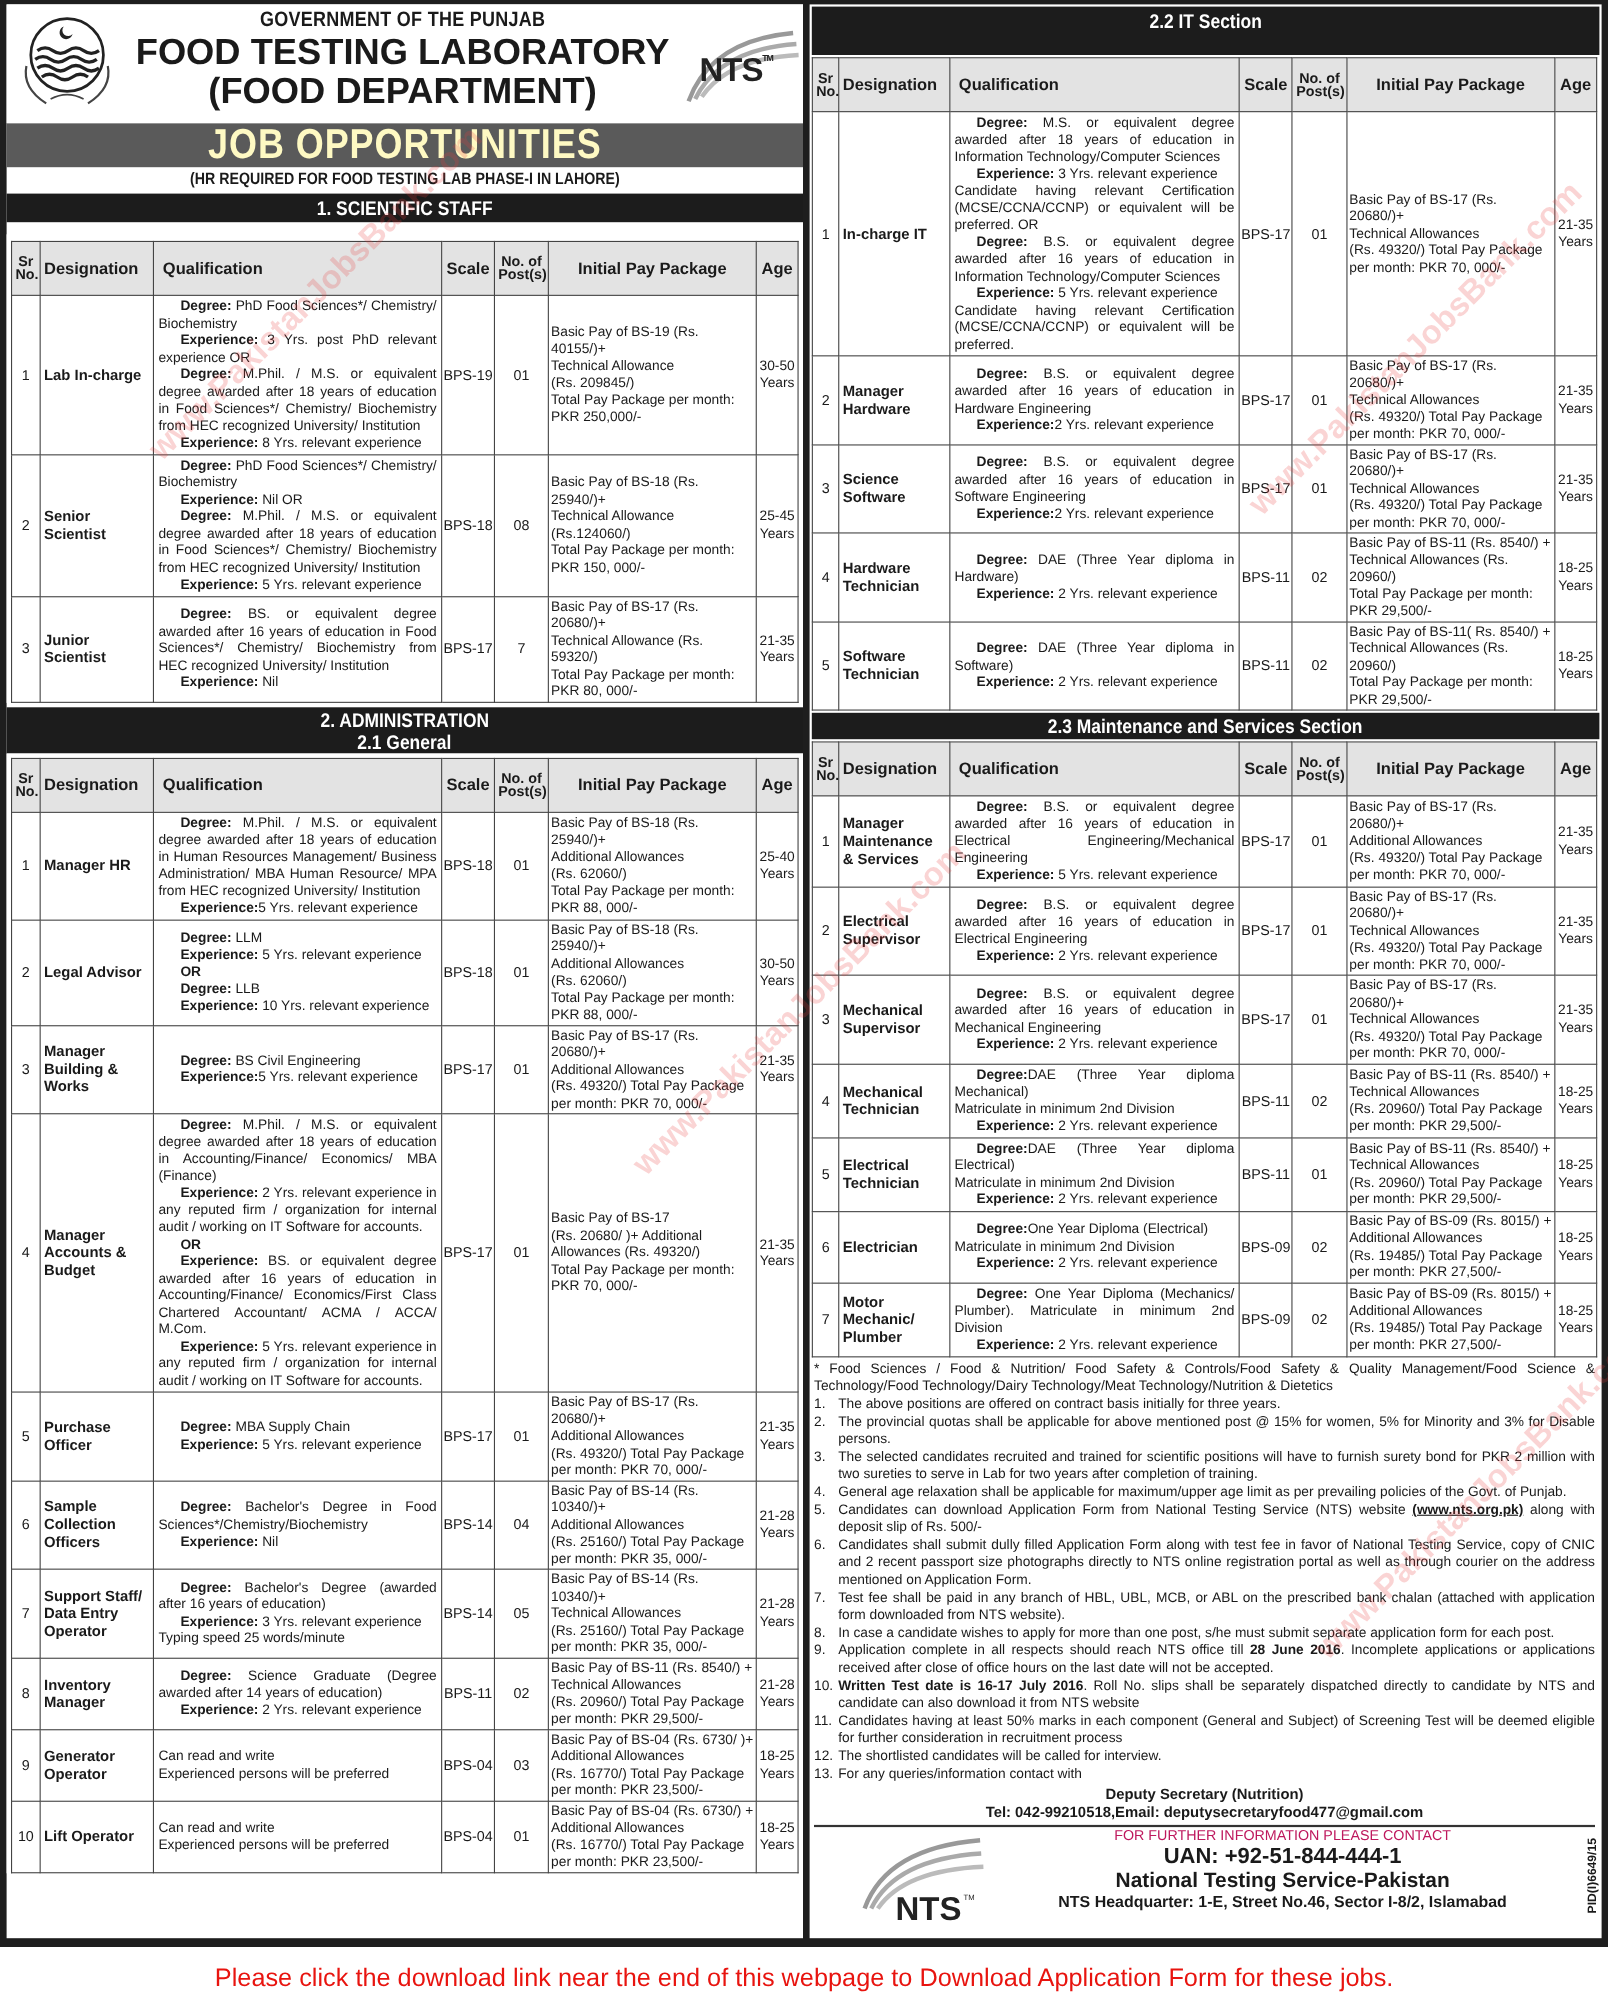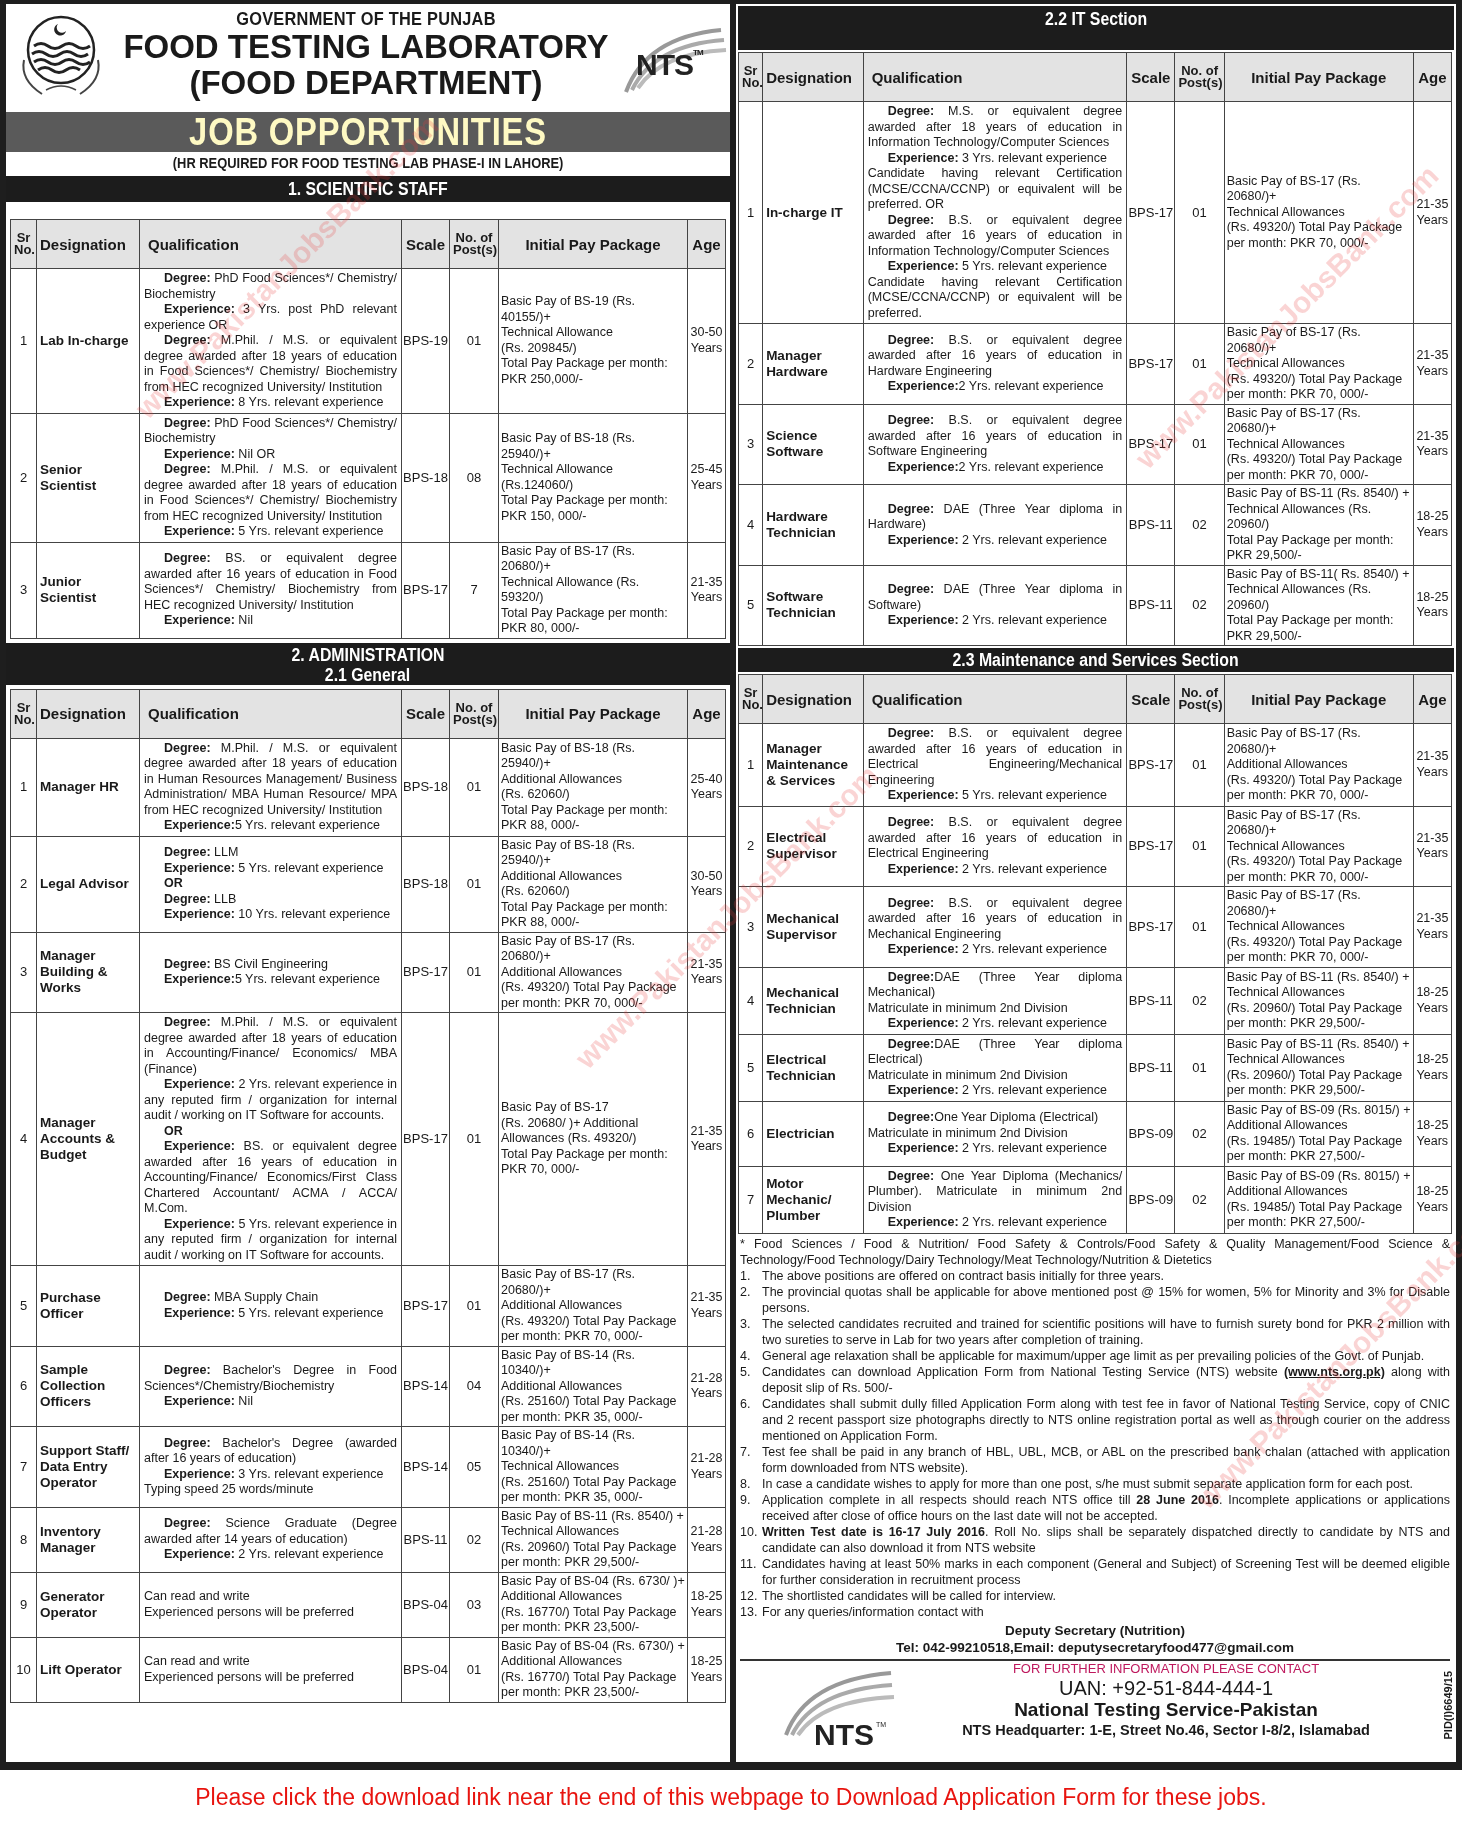--- a/index.html
+++ b/index.html
@@ -46,21 +46,21 @@
   .notes ol { list-style: none; }
   .notes li { display: flex; }
   .notes li .n { width: 22px; flex: none; }
   .notes li .t { flex: 1; }
   .contact { text-align: center; font-weight: bold; font-size: 13.5px; line-height: 17px; margin-top: 2px; }
   .contact-line { border-top: 2px solid #333; margin: 3px 6px 0 4px; }
   .footer-box { position: relative; height: 92px; }
   .footer-logo { position: absolute; left: 40px; top: 4px; width: 120px; height: 84px; }
   .footer-info { position: absolute; left: 170px; right: 30px; top: 0; text-align: center; }
   .ff1 { font-size: 13px; line-height: 16px; color: #be185d; }
-  .ff2 { font-size: 20px; line-height: 22px; font-weight: normal; }
+  .ff2 { font-size: 20px; line-height: 22px; font-weight: bold; }
   .ff3 { font-size: 19px; line-height: 22px; font-weight: bold; }
   .ff4 { font-size: 14.5px; line-height: 18px; font-weight: bold; }
   .pid { position: absolute; right: 2px; top: 10px; writing-mode: vertical-rl; transform: rotate(180deg); font-size: 11px; font-weight: bold; }
 
   .download-note { position: absolute; top: 1784px; left: 0; width: 1462px; text-align: center; color: #e8140f; font-size: 23px; font-weight: normal; }
 
   .wm { position: absolute; color: rgba(230,60,60,0.22); font-size: 30px; font-weight: bold; transform: rotate(-45deg); pointer-events: none; white-space: nowrap; }
 </style>
 </head>
 <body>

